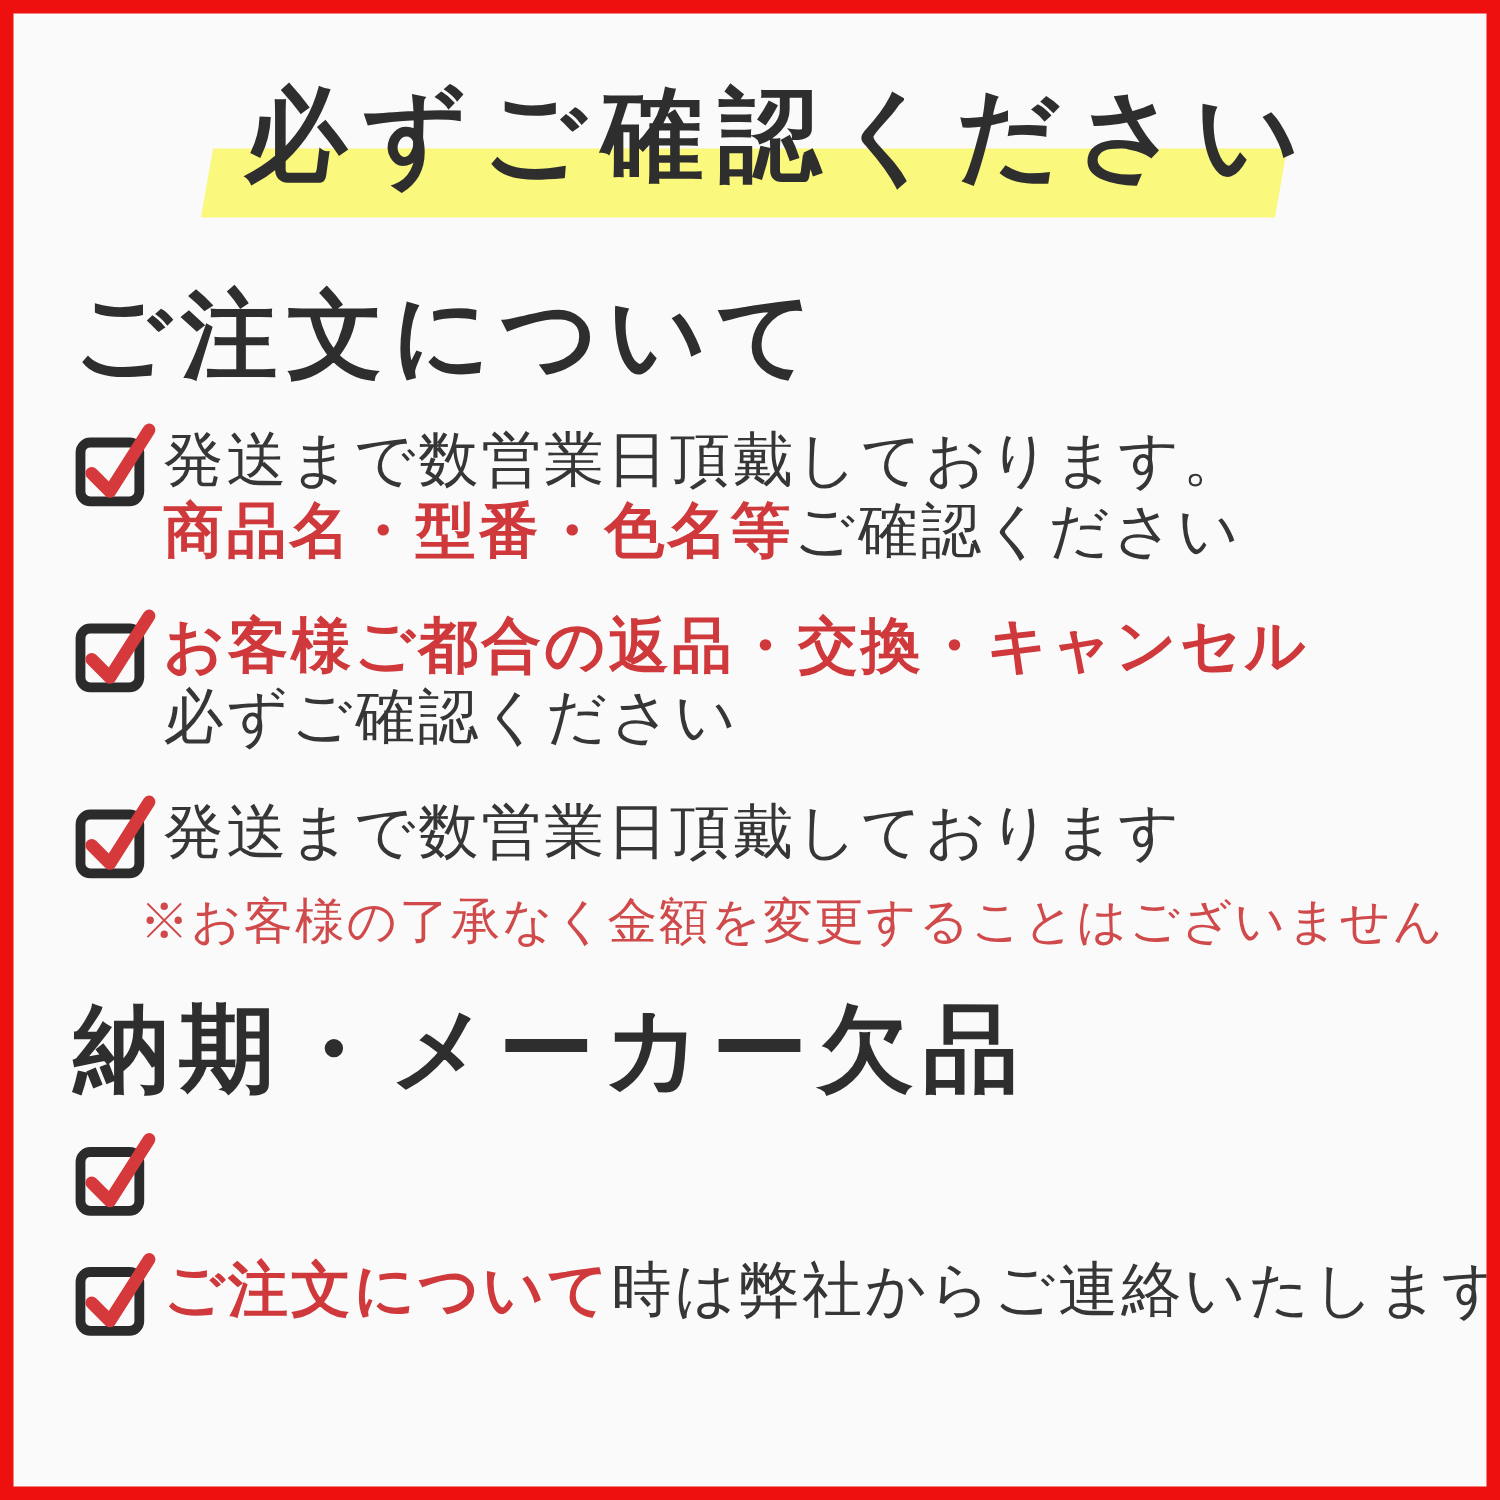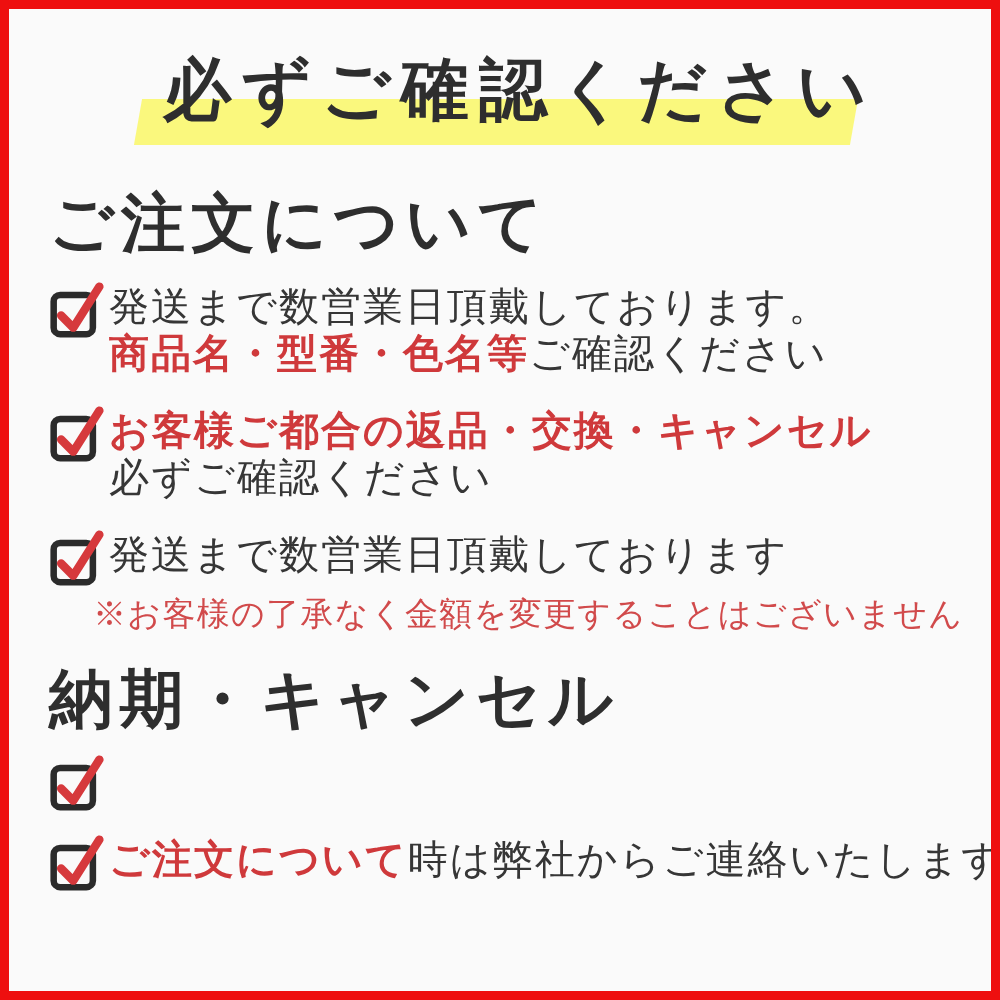--- a/index.html
+++ b/index.html
@@ -89,21 +89,21 @@
         </svg>
       </span>
       <div class="txt">
         <p class="line"><span class="seg black">発送まで数営業日頂戴しております</span></p>
         <p class="note">※お客様の了承なく金額を変更することはございません</p>
       </div>
     </div>
   </section>
 
   <section>
-    <h2 class="heading second">納期・キャンセル</h2>
+    <h2 class="heading second">納期・メーカー欠品</h2>
 
     <div class="item mt-20">
       <span class="cb">
         <svg viewBox="0 0 60 60" aria-hidden="true">
           <rect x="5" y="15" width="42" height="42" rx="7" fill="none" stroke="var(--box_black,#2b2b2b)" stroke-width="7"></rect>
           <path d="M13 37 L26 50 L54 6" fill="none" stroke="var(--check_red,#d6393c)" stroke-width="9" stroke-linecap="round" stroke-linejoin="round"></path>
         </svg>
       </span>
     </div>
 

